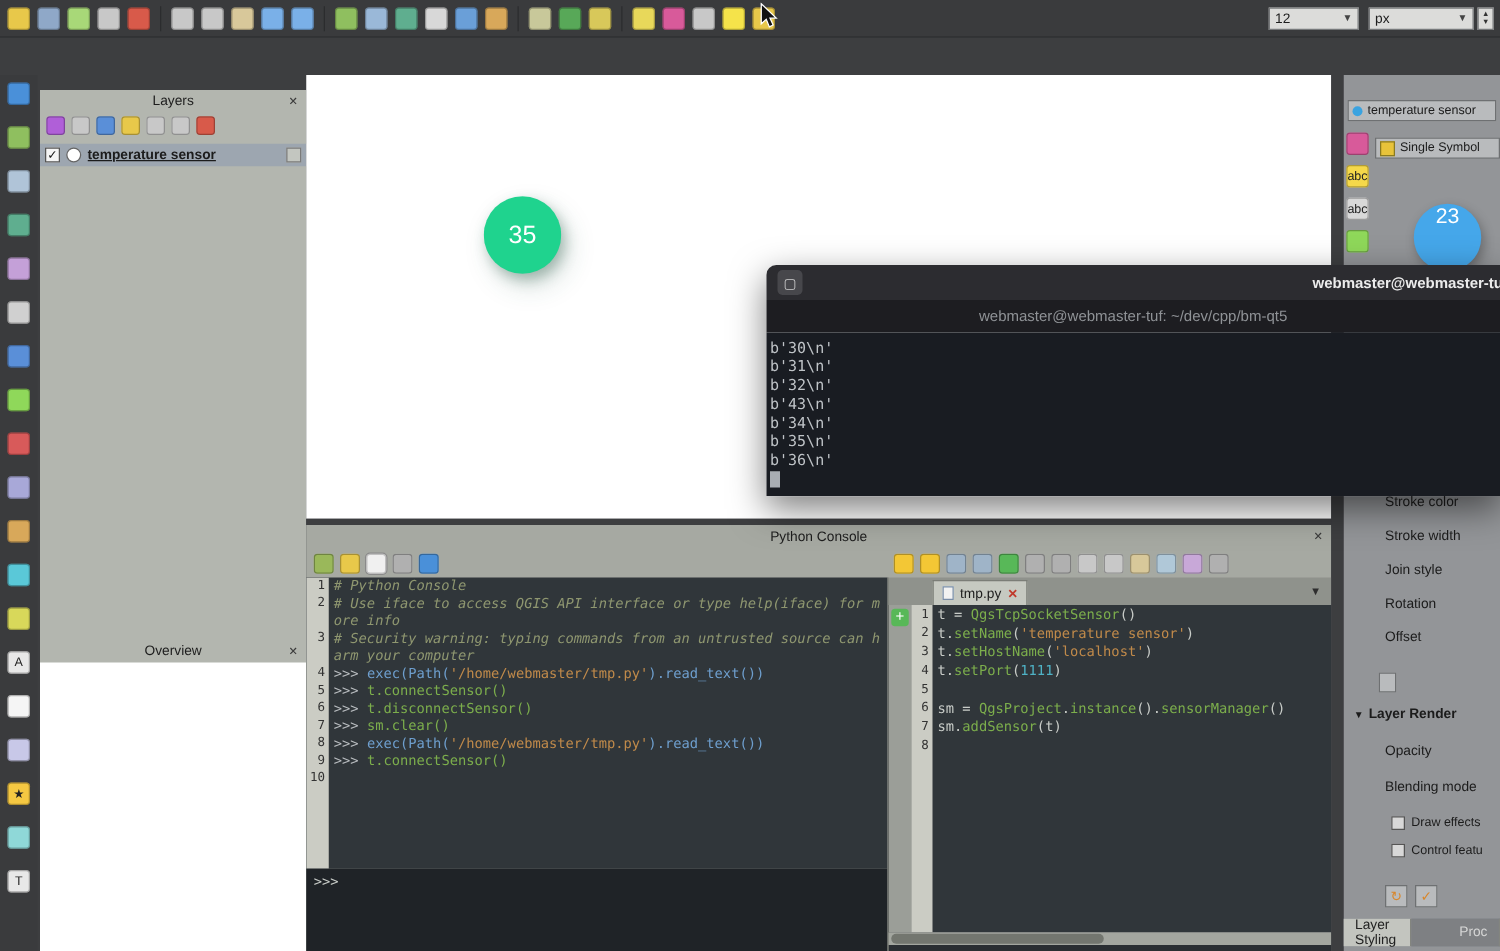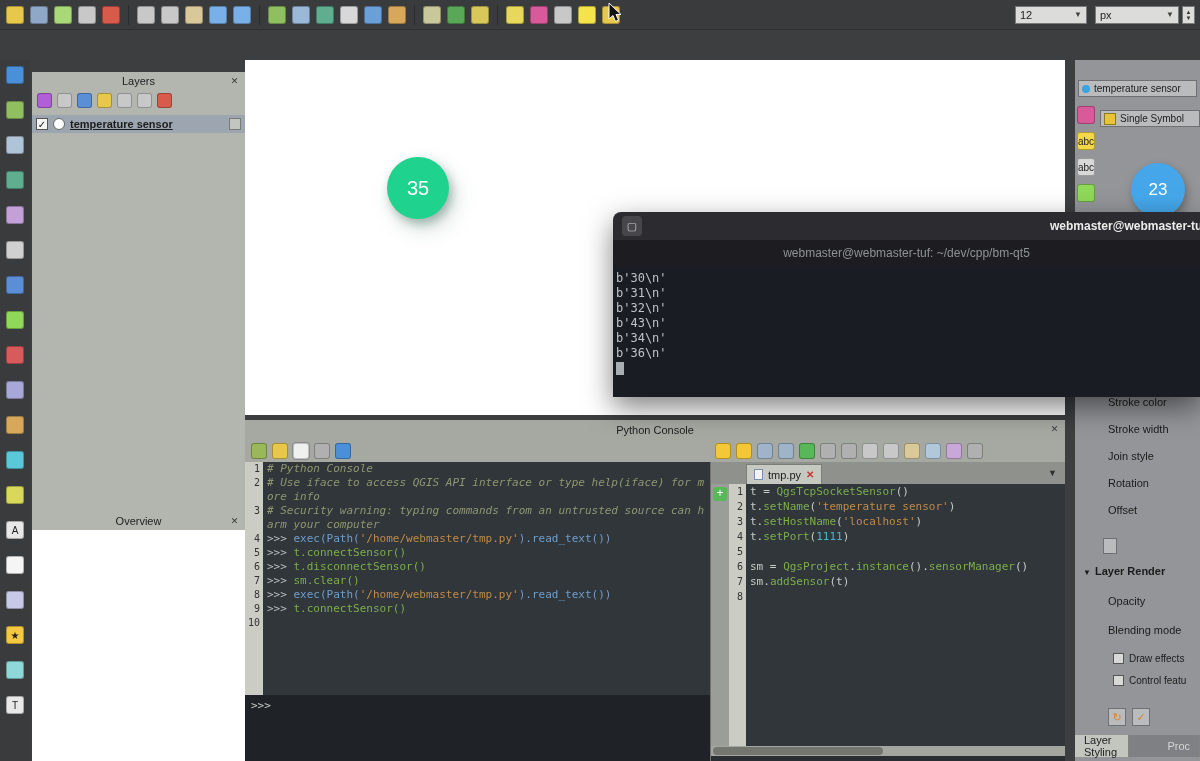--- a/index.html
+++ b/index.html
@@ -118,21 +118,21 @@
   #styPanel{left:1075px;top:60px;width:125px;height:701px;background:#939598;color:#1b1b1b;z-index:8;}
   .sty-combo{position:absolute;left:3px;top:20px;width:119px;height:17px;background:#b9bbbd;border:1px solid #6e7072;
              display:flex;align-items:center;gap:4px;font-size:10px;padding:0 3px;box-sizing:border-box;}
   .sty-combo .dot{width:8px;height:8px;border-radius:50%;background:#3aa3e0;flex:0 0 auto;}
   .sty-combo .txt{white-space:nowrap;overflow:hidden;flex:1;}
   .sty-side{position:absolute;left:2px;top:46px;display:flex;flex-direction:column;gap:8px;}
   .sym-combo{position:absolute;left:25px;top:50px;width:100px;height:17px;background:#b9bbbd;border:1px solid #6e7072;
              display:flex;align-items:center;gap:4px;font-size:10px;padding:0 3px;box-sizing:border-box;}
   .sym-combo .sq{width:10px;height:10px;background:#e8c33a;border:1px solid #8a7a20;flex:0 0 auto;}
   .preview-circle{position:absolute;left:56px;top:103px;width:54px;height:54px;border-radius:50%;
-                  display:flex;align-items:center;justify-content:center;color:#fff;font-size:17px;
+                  display:flex;justify-content:center;color:#fff;font-size:17px;
                   box-shadow:2px 4px 9px rgba(0,0,0,.3);}
   .sty-form{position:absolute;left:33px;top:336px;display:flex;flex-direction:column;gap:13px;}
   .sty-row{font-size:11px;height:14px;white-space:nowrap;}
   .sty-spin{position:absolute;left:28px;top:478px;width:14px;height:16px;background:#b9bbbd;border:1px solid #6e7072;box-sizing:border-box;}
   .sty-section{position:absolute;left:8px;top:505px;font-size:11px;font-weight:bold;color:#1b1b1b;white-space:nowrap;}
   .sty-section .tri{font-size:8px;margin-right:4px;}
   .sty-render{position:absolute;left:33px;top:535px;display:flex;flex-direction:column;gap:15px;}
   .sty-checks{position:absolute;left:38px;top:591px;display:flex;flex-direction:column;gap:8px;}
   .sty-check{display:flex;align-items:center;gap:5px;font-size:10px;height:14px;white-space:nowrap;}
   .sty-check .box{width:11px;height:11px;background:#d8d8d8;border:1px solid #555;box-sizing:border-box;flex:0 0 auto;}
@@ -496,20 +496,21 @@
     </div>
     <div class="term-tabbar">
       <div class="term-tab">webmaster@webmaster-tuf: ~/dev/cpp/bm-qt5</div>
     </div>
     <div class="term-body" id="termBody">
         <div class="tline">b'30\n'</div>
         <div class="tline">b'31\n'</div>
         <div class="tline">b'32\n'</div>
         <div class="tline">b'43\n'</div>
         <div class="tline">b'34\n'</div>
+        <div class="tline">b'35\n'</div>
         <div class="tline">b'36\n'</div>
         <div><span class="tcursor"></span></div>
       </div>
   </div>
 
   <svg class="cursor-svg" width="16" height="22" viewBox="0 0 16 22">
     <polygon points="1,1 1,17 5,13.5 7.5,19.5 10.5,18 8,12.5 13,12.5" fill="#111" stroke="#fff" stroke-width="1"></polygon>
   </svg>
 
 </div>

